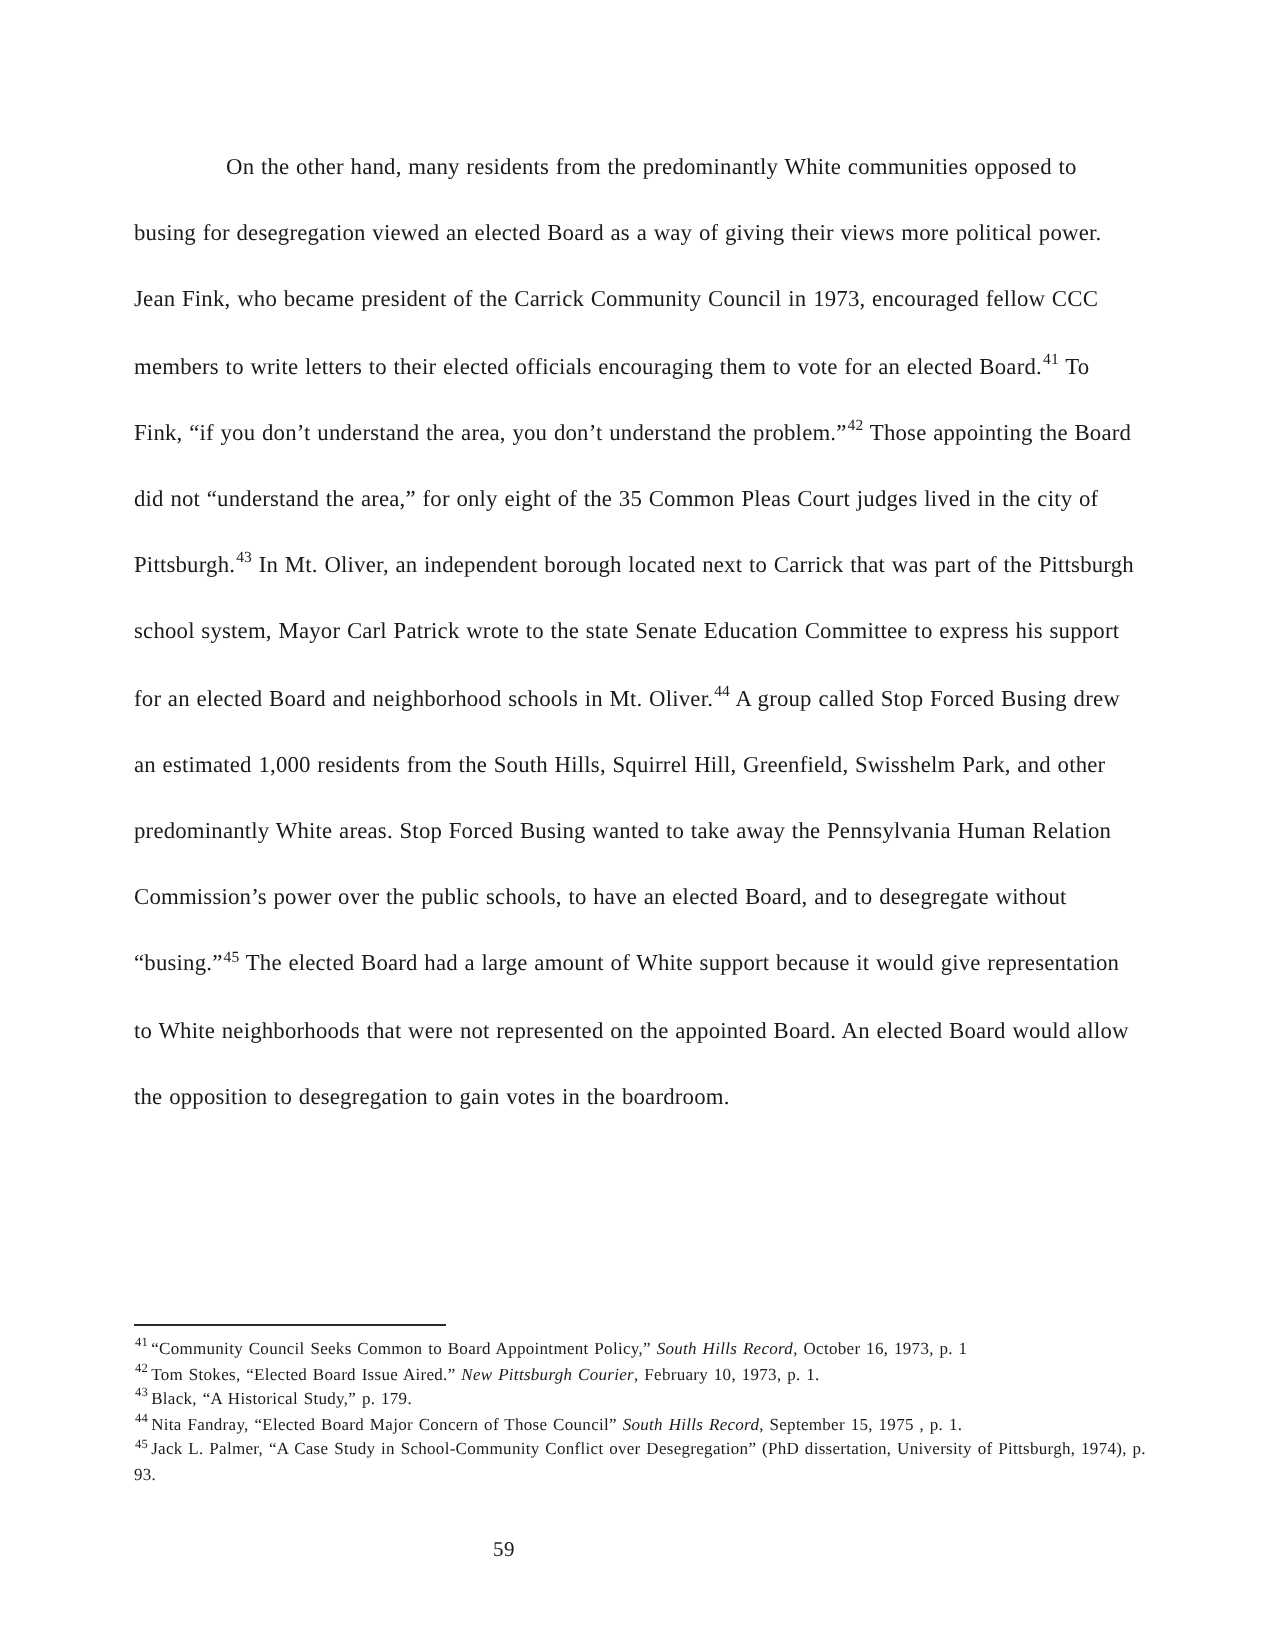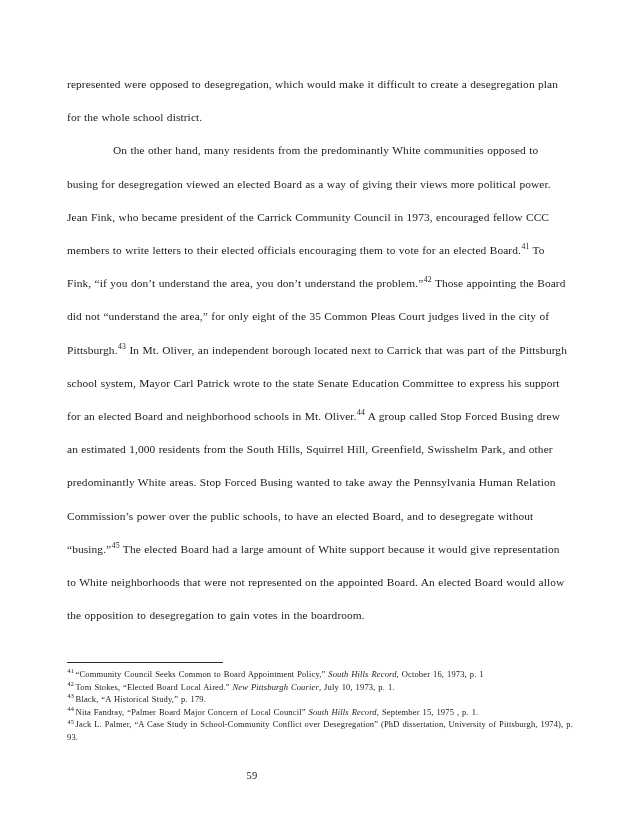--- a/index.html
+++ b/index.html
@@ -84,29 +84,28 @@
     letter-spacing: 0.3px;
   }
   i { font-style: italic; }
 </style>
 </head>
 <body>
 
 <div class="page">
 
   <div class="body-text">
-      <p><span>represented were opposed to desegregation, which would make it difficult to create a desegregation plan for the whole school district.</span></p>
       <p class="indent"><span>On the other hand, many residents from the predominantly White communities opposed to busing for desegregation viewed an elected Board as a way of giving their views more political power.  Jean Fink, who became president of the Carrick Community Council in 1973, encouraged fellow CCC members to write letters to their elected officials encouraging them to vote for an elected Board.</span><sup>41</sup><span>  To Fink, “if you don’t understand the area, you don’t understand the problem.”</span><sup>42</sup><span>  Those appointing the Board did not “understand the area,” for only eight of the 35 Common Pleas Court judges lived in the city of Pittsburgh.</span><sup>43</sup><span>  In Mt. Oliver, an independent borough located next to Carrick that was part of the Pittsburgh school system, Mayor Carl Patrick wrote to the state Senate Education Committee to express his support for an elected Board and neighborhood schools in Mt. Oliver.</span><sup>44</sup><span>  A group called Stop Forced Busing drew an estimated 1,000 residents from the South Hills, Squirrel Hill, Greenfield, Swisshelm Park, and other predominantly White areas.  Stop Forced Busing wanted to take away the Pennsylvania Human Relation Commission’s power over the public schools, to have an elected Board, and to desegregate without “busing.”</span><sup>45</sup><span>  The elected Board had a large amount of White support because it would give representation to White neighborhoods that were not represented on the appointed Board.  An elected Board would allow the opposition to desegregation to gain votes in the boardroom.</span></p>
     </div>
 
   <div class="footnote-sep"></div>
 
   <div class="footnotes">
       <p class="fn"><sup>41</sup><span>“Community Council Seeks Common to Board Appointment Policy,” </span><i>South Hills Record</i><span>, October 16, 1973, p. 1</span></p>
-      <p class="fn"><sup>42</sup><span>Tom Stokes, “Elected Board Local Aired.” </span><i>New Pittsburgh Courier</i><span>, July 10, 1973, p. 1.</span></p>
+      <p class="fn"><sup>42</sup><span>Tom Stokes, “Elected Board Issue Aired.” </span><i>New Pittsburgh Courier</i><span>, February 10, 1973, p. 1.</span></p>
       <p class="fn"><sup>43</sup><span>Black, “A Historical Study,” p. 179.</span></p>
-      <p class="fn"><sup>44</sup><span>Nita Fandray, “Palmer Board Major Concern of Local Council” </span><i>South Hills Record</i><span>, September 15, 1975 , p. 1.</span></p>
+      <p class="fn"><sup>44</sup><span>Nita Fandray, “Elected Board Major Concern of Those Council” </span><i>South Hills Record</i><span>, September 15, 1975 , p. 1.</span></p>
       <p class="fn"><sup>45</sup><span>Jack L. Palmer, “A Case  Study in School-Community Conflict over Desegregation” (PhD dissertation, University of Pittsburgh, 1974), p. 93.</span></p>
     </div>
 
   <div class="page-number">59</div>
 
 </div>
 
 </body></html>

